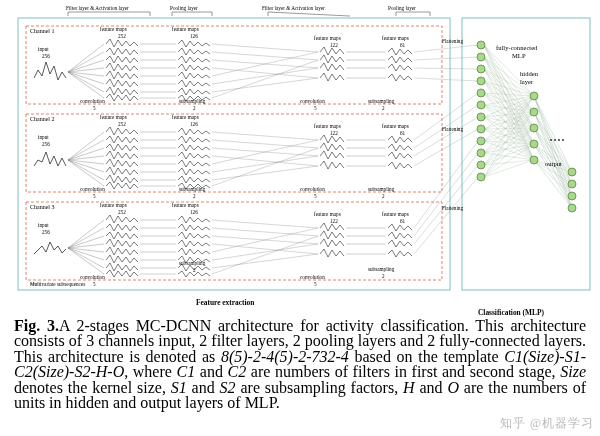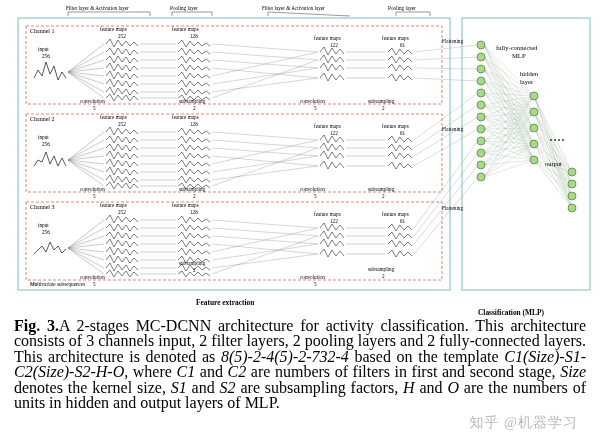--- a/index.html
+++ b/index.html
@@ -15,21 +15,21 @@
   .lbl.xs{font-size:6px;}
   .lbl.s{font-size:6.6px;}
   .lbl.m{font-size:7.4px;}
   .lbl.b{font-weight:bold;}
 
   
   .caption{position:absolute;left:14px;top:318px;width:572px;font-size:16px;line-height:15.4px;text-align:justify;}
   .caption .b{font-weight:bold;}
   .caption .i{font-style:italic;}
 
-  .wm{position:absolute;right:22px;bottom:4px;font-size:14px;color:#b9b9b9;letter-spacing:1px;}
+  .wm{position:absolute;right:6px;bottom:4px;font-size:12px;color:#b9b9b9;letter-spacing:1px;}
 </style>
 </head>
 <body>
 
 <div class="page">
 
   <div class="figure">
 
     <svg class="fig-svg" width="600" height="312" viewBox="0 0 600 312">
       <defs>

